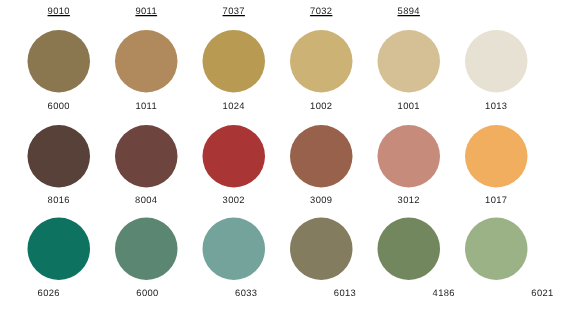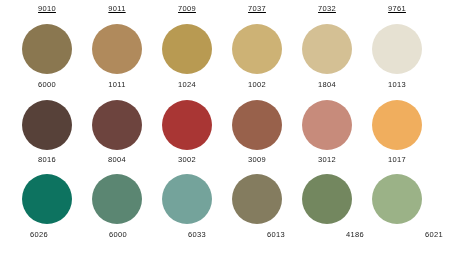--- a/index.html
+++ b/index.html
@@ -81,30 +81,27 @@
 <div id="palette-sheet" style="background: rgb(255, 255, 255);">
 
   <div class="label-row" id="label-band-0">
     <div class="cell cell-first">
       <span class="swatch-label" style="color: rgb(26, 26, 26);">9010</span>
     </div>
     <div class="cell">
       <span class="swatch-label" style="color: rgb(26, 26, 26);">9011</span>
     </div>
     <div class="cell">
-      <span class="swatch-label" style="color: rgb(26, 26, 26);">7009</span>
-    </div>
-    <div class="cell">
       <span class="swatch-label" style="color: rgb(26, 26, 26);">7037</span>
     </div>
     <div class="cell">
       <span class="swatch-label" style="color: rgb(26, 26, 26);">7032</span>
     </div>
     <div class="cell">
-      <span class="swatch-label" style="color: rgb(26, 26, 26);">9761</span>
+      <span class="swatch-label" style="color: rgb(26, 26, 26);">5894</span>
     </div>
   </div>
 
   <div class="swatch-row" id="swatch-band-0">
     <div class="cell cell-first">
       <span class="swatch-dot" style="background: rgb(138, 119, 80);"></span>
     </div>
     <div class="cell">
       <span class="swatch-dot" style="background: rgb(176, 138, 92);"></span>
     </div>
@@ -129,21 +126,21 @@
     <div class="cell">
       <span class="swatch-label" style="color: rgb(26, 26, 26);">1011</span>
     </div>
     <div class="cell">
       <span class="swatch-label" style="color: rgb(26, 26, 26);">1024</span>
     </div>
     <div class="cell">
       <span class="swatch-label" style="color: rgb(26, 26, 26);">1002</span>
     </div>
     <div class="cell">
-      <span class="swatch-label" style="color: rgb(26, 26, 26);">1804</span>
+      <span class="swatch-label" style="color: rgb(26, 26, 26);">1001</span>
     </div>
     <div class="cell">
       <span class="swatch-label" style="color: rgb(26, 26, 26);">1013</span>
     </div>
   </div>
 
   <div class="swatch-row" id="swatch-band-1">
     <div class="cell cell-first">
       <span class="swatch-dot" style="background: rgb(87, 65, 57);"></span>
     </div>

